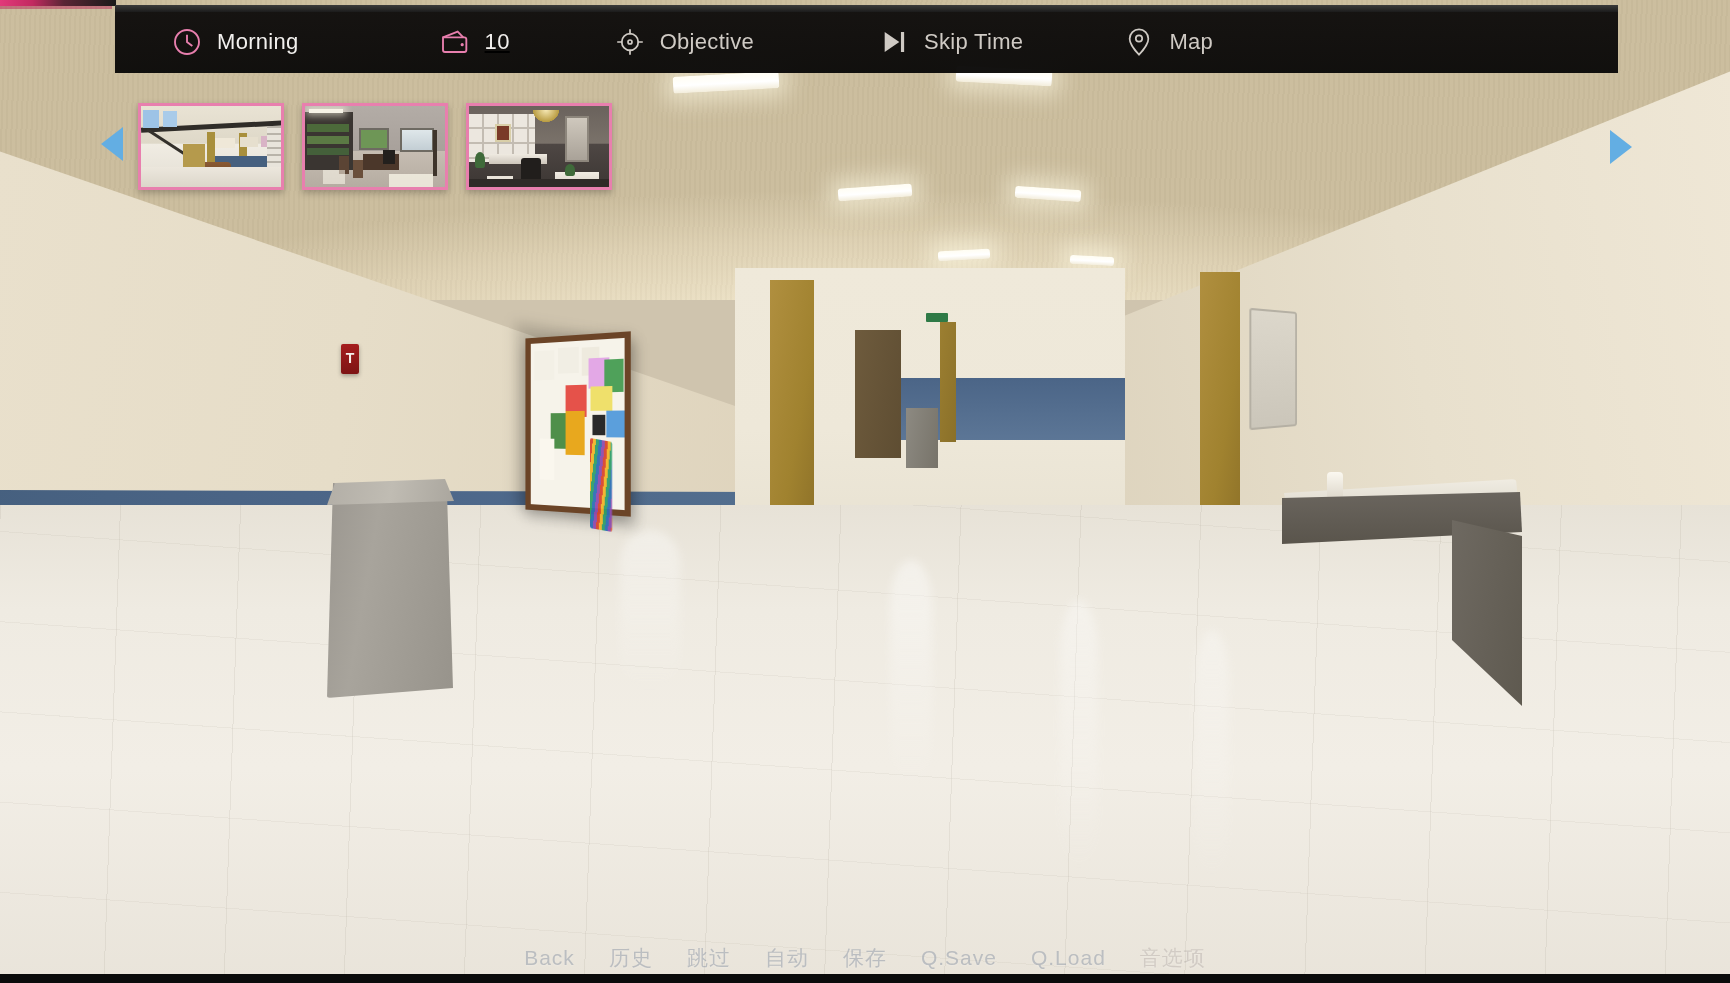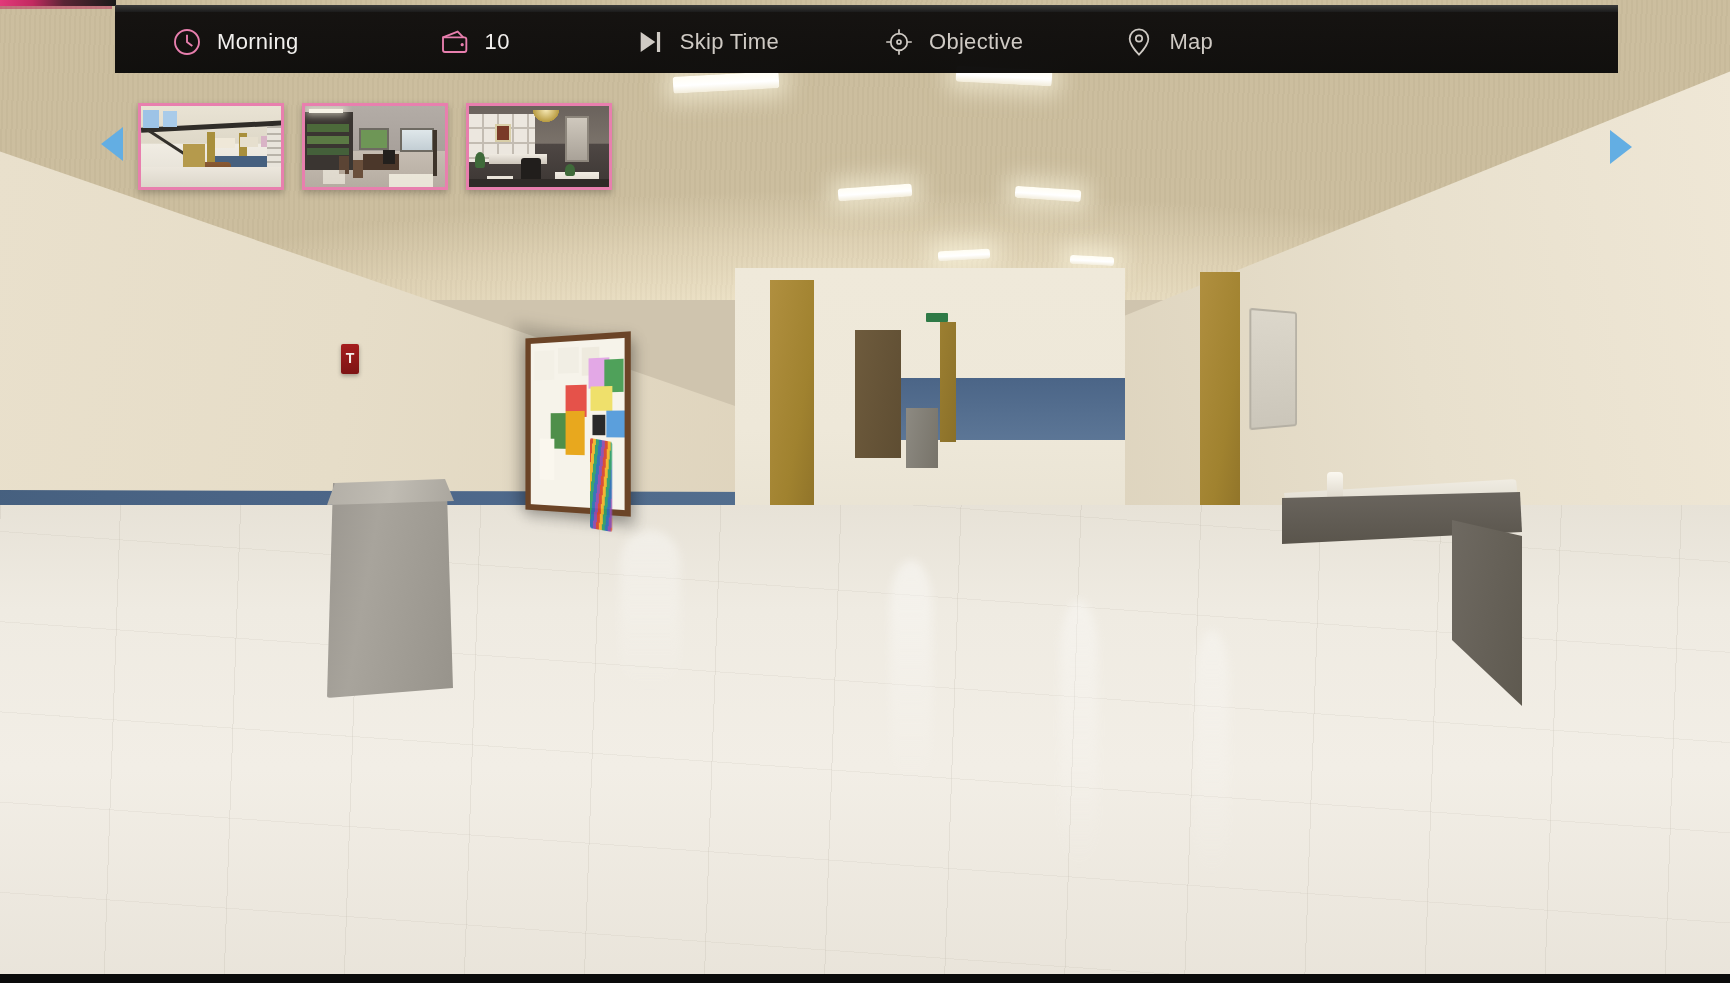--- a/index.html
+++ b/index.html
@@ -267,51 +267,51 @@
     <div class="hud-item" style="margin-left:50px;">
       <span>
         <svg class="hud-ico" viewBox="0 0 24 24" fill="none" stroke="#e87fae" stroke-width="1.4">
           <circle cx="12" cy="12" r="9"></circle>
             <path d="M12 6.5V12l4 3"></path>
         </svg>
       </span>
       <span class="hud-label">Morning</span>
     </div>
 
-    <div class="hud-item" style="margin-left:128px;">
+    <div class="hud-item" style="margin-left:128px;text-decoration:underline;">
       <span>
         <svg class="hud-ico" viewBox="0 0 24 24" fill="none" stroke="#e87fae" stroke-width="1.4">
           <path d="M3 8.5h16a1.5 1.5 0 0 1 1.5 1.5v8A1.5 1.5 0 0 1 19 19.5H4.5A1.5 1.5 0 0 1 3 18z"></path>
           <path d="M3 8.5 14 4.2l4.2 4.3"></path>
             <circle cx="17.4" cy="14" r="1.2" fill="#e87fae" stroke="none"></circle>
         </svg>
       </span>
       <span class="hud-label">10</span>
     </div>
 
 
-    <div class="hud-item" style="margin-left:112px;">
-      <span>
-        <svg class="hud-ico" viewBox="0 0 24 24" fill="#cfcac4" stroke="none">
-          <path d="M5 4.5 16 12 5 19.5z"></path>
-            <rect x="17.2" y="4.5" width="2.4" height="15"></rect>
-        </svg>
-      </span>
-      <span class="hud-label dim">Skip Time</span>
-    </div>
-
     <div class="hud-item" style="margin-left:92px;">
       <span>
         <svg class="hud-ico" viewBox="0 0 24 24" fill="none" stroke="#cfcac4" stroke-width="1.3">
           <circle cx="12" cy="12" r="6.2"></circle>
             <circle cx="12" cy="12" r="1.5"></circle>
           <path d="M12 2.4v4M12 17.6v4M2.4 12h4M17.6 12h4"></path>
         </svg>
       </span>
       <span class="hud-label dim">Objective</span>
+    </div>
+
+    <div class="hud-item" style="margin-left:112px;">
+      <span>
+        <svg class="hud-ico" viewBox="0 0 24 24" fill="#cfcac4" stroke="none">
+          <path d="M5 4.5 16 12 5 19.5z"></path>
+            <rect x="17.2" y="4.5" width="2.4" height="15"></rect>
+        </svg>
+      </span>
+      <span class="hud-label dim">Skip Time</span>
     </div>
 
     <div class="hud-item" style="margin-left:88px;">
       <span>
         <svg class="hud-ico" viewBox="0 0 24 24" fill="none" stroke="#cfcac4" stroke-width="1.3">
           <path d="M12 21.5s7-7.2 7-12a7 7 0 1 0-14 0c0 4.8 7 12 7 12z"></path>
             <circle cx="12" cy="9.4" r="2.4"></circle>
         </svg>
       </span>
       <span class="hud-label dim">Map</span>
@@ -372,16 +372,26 @@
       <div class="tk" style="left:52px;top:52px;width:20px;height:24px;background:#211e1c;border-radius:3px;"></div>
       <div class="tk" style="left:86px;top:66px;width:44px;height:16px;background:linear-gradient(180deg,#f1ece3,#d5cec3);"></div>
       <div class="tk" style="left:6px;top:46px;width:10px;height:16px;background:#3f6a3a;border-radius:50% 50% 20% 20%;"></div>
       <div class="tk" style="left:96px;top:58px;width:10px;height:12px;background:#3f6a3a;border-radius:50% 50% 20% 20%;"></div>
       <div class="tk" style="left:18px;top:70px;width:26px;height:14px;background:#e9e3d9;"></div>
       <div class="tk" style="left:0;bottom:0;width:146px;height:8px;background:#2f2a27;"></div>
     </div>
 
   </div>
 
+  <div id="bottombar">
+    <span class="bm">Back</span>
+    <span class="bm">历史</span>
+    <span class="bm">跳过</span>
+    <span class="bm">自动</span>
+    <span class="bm">保存</span>
+    <span class="bm">Q.Save</span>
+    <span class="bm">Q.Load</span>
+    <span class="bm faint">音选项</span>
+  </div>
 
   <div id="blackstrip"></div>
 
 </div>
 
 </body></html>

